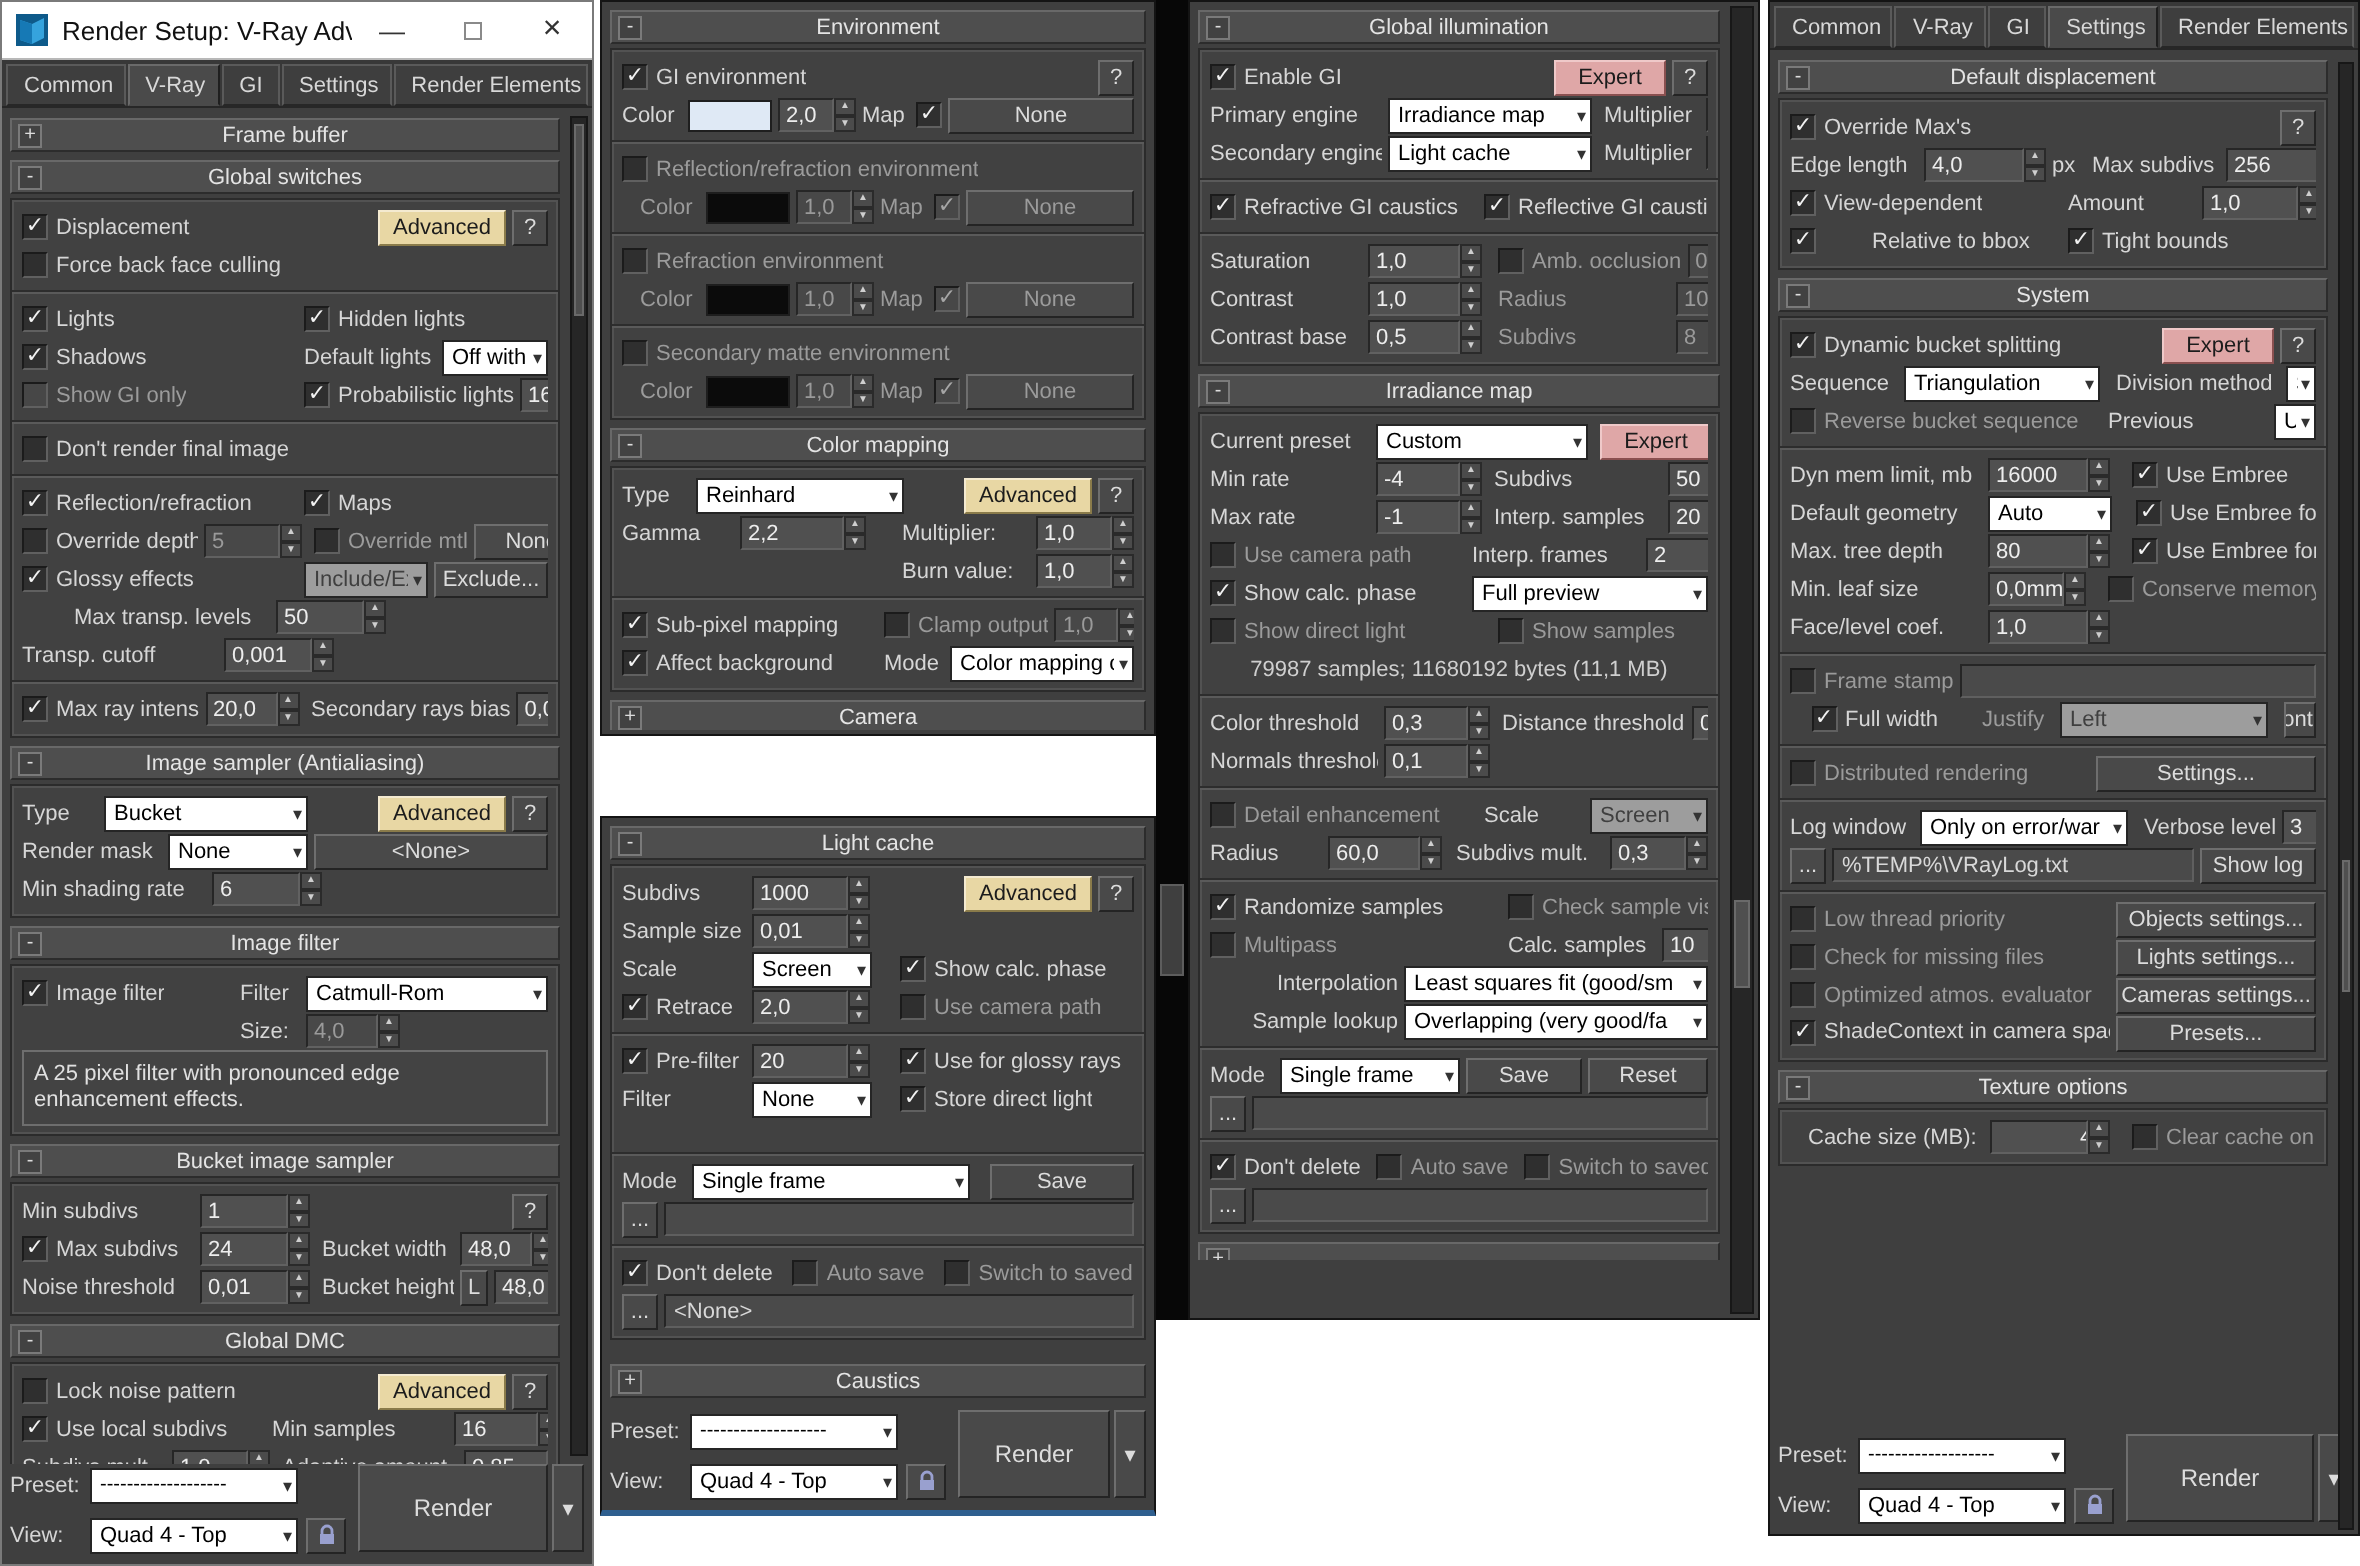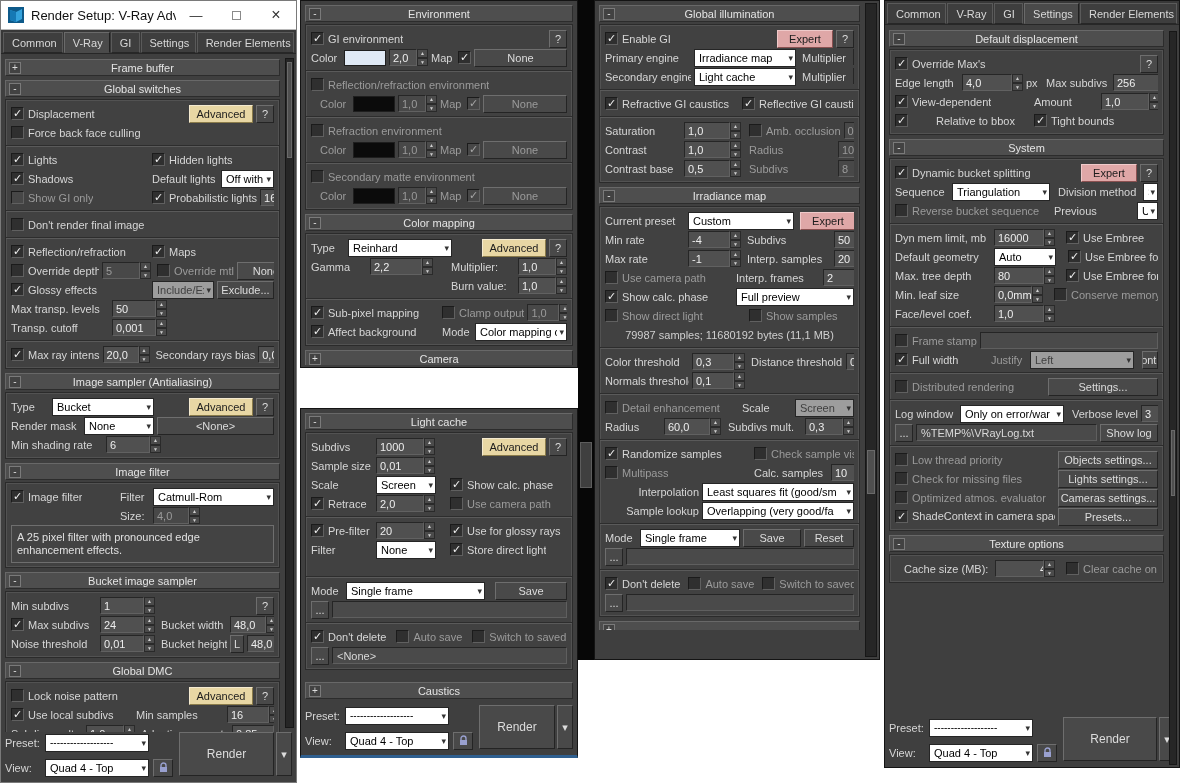--- a/index.html
+++ b/index.html
@@ -207,21 +207,21 @@
               <span class="cb on"></span>
               <span class="lb">Glossy effects</span>
             </span>
             <span class="combo dis" style="width: 62px;">
               <span class="val">Include/Exc</span>
               <span class="chev">▾</span>
             </span>
             <button class="btn grow">Exclude...</button>
           </div>
           <div class="row">
-            <span class="lb" style="width: 98px;">Max transp. levels</span>
+            <span class="lb" style="width: 98px; margin-left: 26px;">Max transp. levels</span>
             <span class="num">
               <span class="numfield" style="width: 44px;">50</span>
               <span class="spin">
                 <span>▲</span>
                 <span>▼</span>
               </span>
             </span>
           </div>
           <div class="row">
             <span class="lb" style="width: 98px;">Transp. cutoff</span>
@@ -1109,21 +1109,21 @@
             </span>
           </div>
           <div class="divider"></div>
           <div class="row">
             <span class="lb" style="width: 32px;">Mode</span>
             <span class="combo grow">
               <span class="val">Single frame</span>
               <span class="chev">▾</span>
             </span>
             <button class="btn" style="width: 58px;">Save</button>
-            <button class="btn" style="width: 50px;">Reset</button>
+            <button class="btn" style="width: 60px;">Reset</button>
           </div>
           <div class="row">
             <button class="btn dots" style="width: 18px;">...</button>
             <span class="field grow"></span>
           </div>
           <div class="divider"></div>
           <div class="row">
             <span class="ck">
               <span class="cb on"></span>
               <span class="lb">Don't delete</span>
@@ -1330,21 +1330,21 @@
           </div>
           <div class="divider"></div>
           <div class="row">
             <span class="ck">
               <span class="cb"></span>
               <span class="lb dim">Frame stamp</span>
             </span>
             <span class="field grow"></span>
           </div>
           <div class="row">
-            <span class="ck" style="width: 74px;">
+            <span class="ck" style="width: 74px; justify-content: flex-end;">
               <span class="cb on"></span>
               <span class="lb">Full width</span>
             </span>
             <span class="lb dim" style="width: 36px; margin-left: 19px;">Justify</span>
             <span class="combo dis" style="width: 104px;">
               <span class="val">Left</span>
               <span class="chev">▾</span>
             </span>
             <span style="width: 2px; flex: 0 0 auto;"></span>
             <button class="btn grow">Font...</button>

